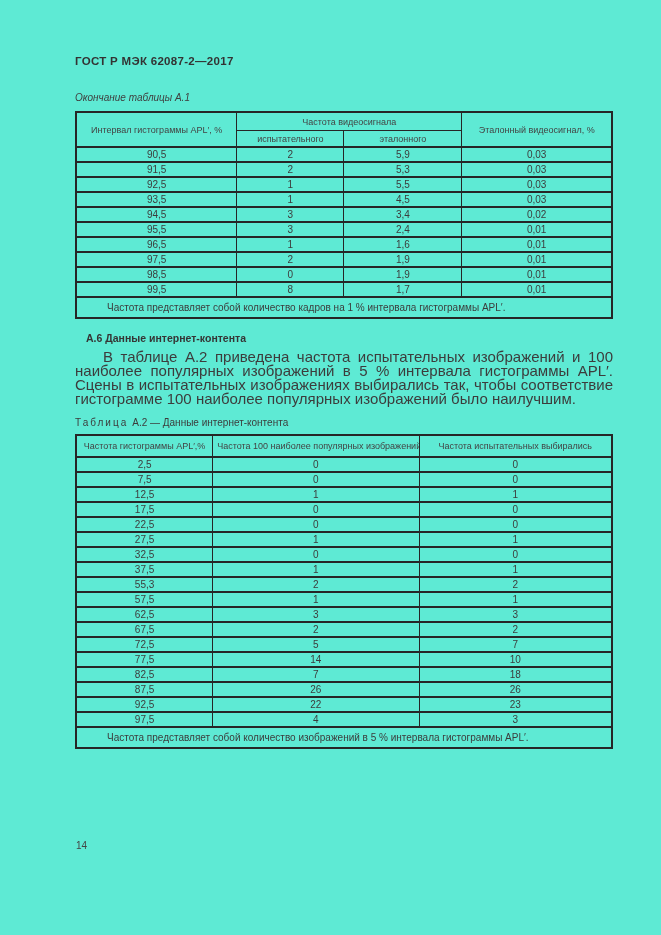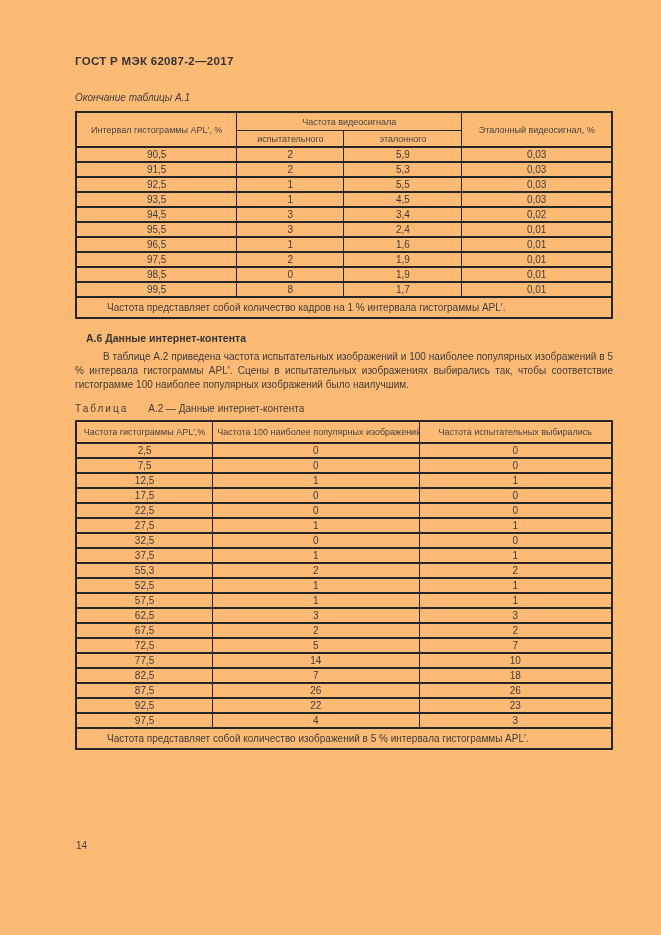--- a/index.html
+++ b/index.html
@@ -4,21 +4,21 @@
 <style>
   html, body { margin: 0; padding: 0; }
   body {
     width: 661px; height: 935px;
     background: #f4f4f2;
     font-family: "Liberation Sans", "DejaVu Sans", sans-serif;
   }
   .page {
     position: relative;
     width: 661px; height: 935px;
-    background: #fdba74;
+    background: #5eead4;
     color: #3a3a3a;
     overflow: hidden;
   }
   .content { position: absolute; left: 75px; top: 0; width: 538px; }
 
   .doc-header {
     margin-top: 55px;
     font-size: 11.5px; font-weight: bold; color: #333;
     letter-spacing: 0.3px;
   }
@@ -55,28 +55,28 @@
   .tbl-a1 tbody tr { height: 14px; }
   .tbl-a2 thead tr th { height: 18px; }
   .tbl-a2 tbody tr { height: 14.5px; }
 
   .section-heading {
     margin-top: 13px; margin-left: 11px;
     font-size: 10.5px; font-weight: bold; color: #353535;
   }
   .body-par {
     margin: 6px 0 0 0;
-    font-size: 10px; line-height: 14px;
+    font-size: 15px; line-height: 14px;
     text-align: justify; text-indent: 28px; color: #3c3c3c;
   }
   .tbl-caption {
     margin-top: 11px; margin-bottom: 6px;
     font-size: 10px; color: #3c3c3c;
   }
-  .tbl-caption .spaced { letter-spacing: 2px; margin-right: 20px; }
+  .tbl-caption .spaced { letter-spacing: 2px; margin-right: 4px; }
 
   .page-number {
     position: absolute; left: 76px; top: 840px;
     font-size: 10px; color: #444;
   }
 </style>
 </head>
 <body>
 
 <div class="page">
@@ -234,25 +234,20 @@
             <td>37,5</td>
             <td>1</td>
             <td>1</td>
           </tr>
           <tr>
             <td>55,3</td>
             <td>2</td>
             <td>2</td>
           </tr>
           <tr>
-            <td>52,5</td>
-            <td>1</td>
-            <td>1</td>
-          </tr>
-          <tr>
             <td>57,5</td>
             <td>1</td>
             <td>1</td>
           </tr>
           <tr>
             <td>62,5</td>
             <td>3</td>
             <td>3</td>
           </tr>
           <tr>

